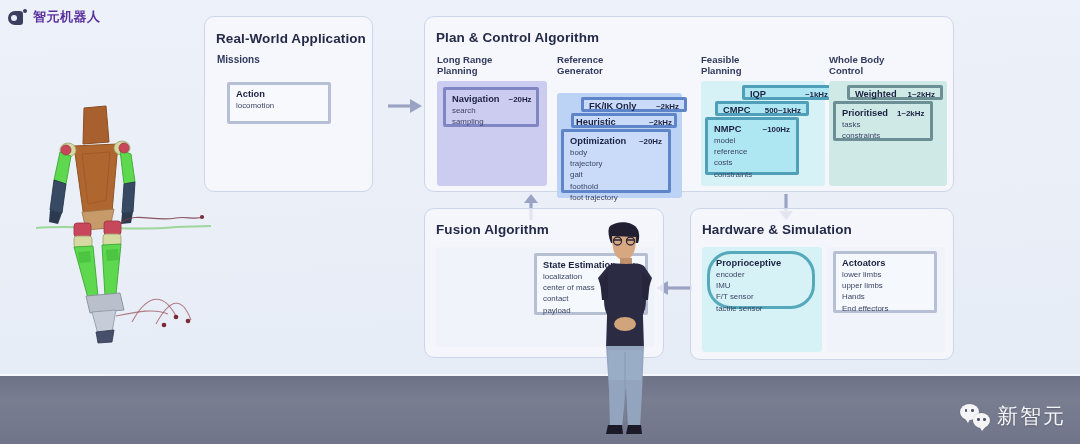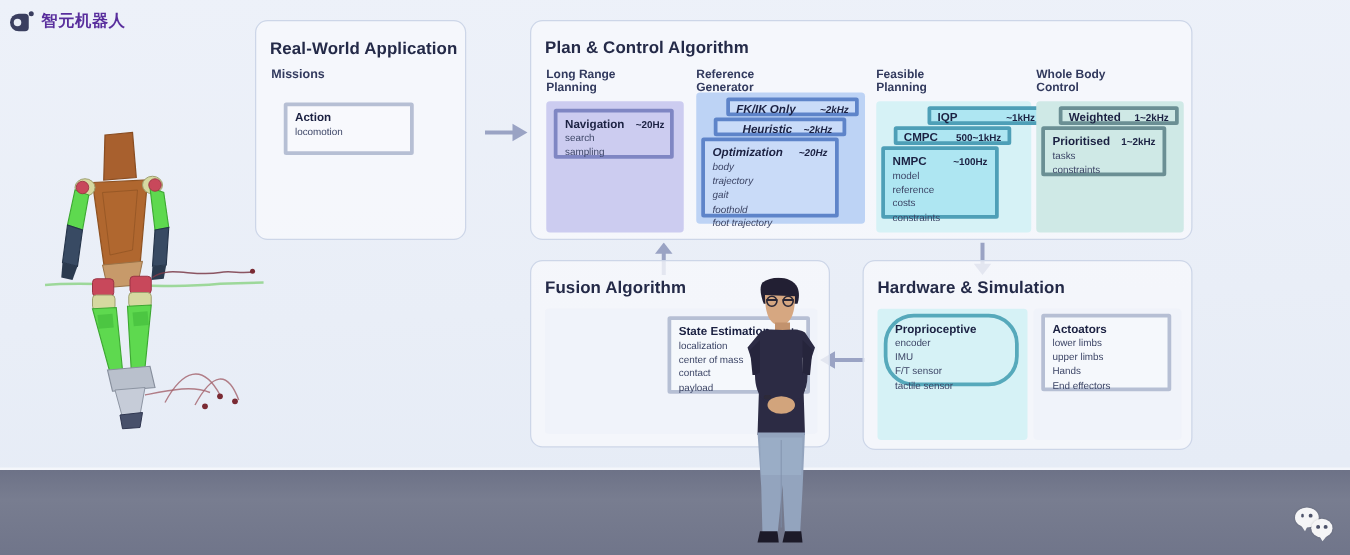--- a/index.html
+++ b/index.html
@@ -256,28 +256,28 @@
         </ul>
       </div>
     </div>
 
     <div style="position:absolute; left:132px; top:37px; width:120px;">
       <div class="col-head">
         <div>Reference</div>
         <div>Generator</div>
       </div>
     </div>
-    <div class="group grp-blue" style="left:132px; top:57px; width:135px; height:105px;font-style:italic;">
+    <div class="group grp-blue" style="left:132px; top:76px; width:125px; height:105px;">
       <div class="box box-blue-lite" style="left:24px; top:4px; width:106px; height:15px; padding:1px 5px;">
         <div class="box-head">
           <span class="box-title">FK/IK Only</span>
           <span class="box-freq">~2kHz</span>
         </div>
       </div>
-      <div class="box box-blue-lite" style="left:14px; top:20px; width:106px; height:15px; padding:1px 20px;">
+      <div class="box box-blue-lite" style="left:14px; top:20px; width:106px; height:15px; padding:1px 2px;">
         <div class="box-head">
           <span class="box-title">Heuristic</span>
           <span class="box-freq">~2kHz</span>
         </div>
       </div>
       <div class="box box-blue-lite" style="left:4px; top:36px; width:110px; height:64px;">
         <div class="box-head">
           <span class="box-title">Optimization</span>
           <span class="box-freq">~20Hz</span>
         </div>
@@ -453,13 +453,14 @@
 
 <div id="wechat-watermark">
   <span class="wicon">
     <span class="b1"></span>
       <span class="b2"></span>
     <i class="e1"></i>
       <i class="e2"></i>
       <i class="e3"></i>
       <i class="e4"></i>
   </span>
+  <span class="wm-text">新智元</span>
 </div>
 
 </body></html>

